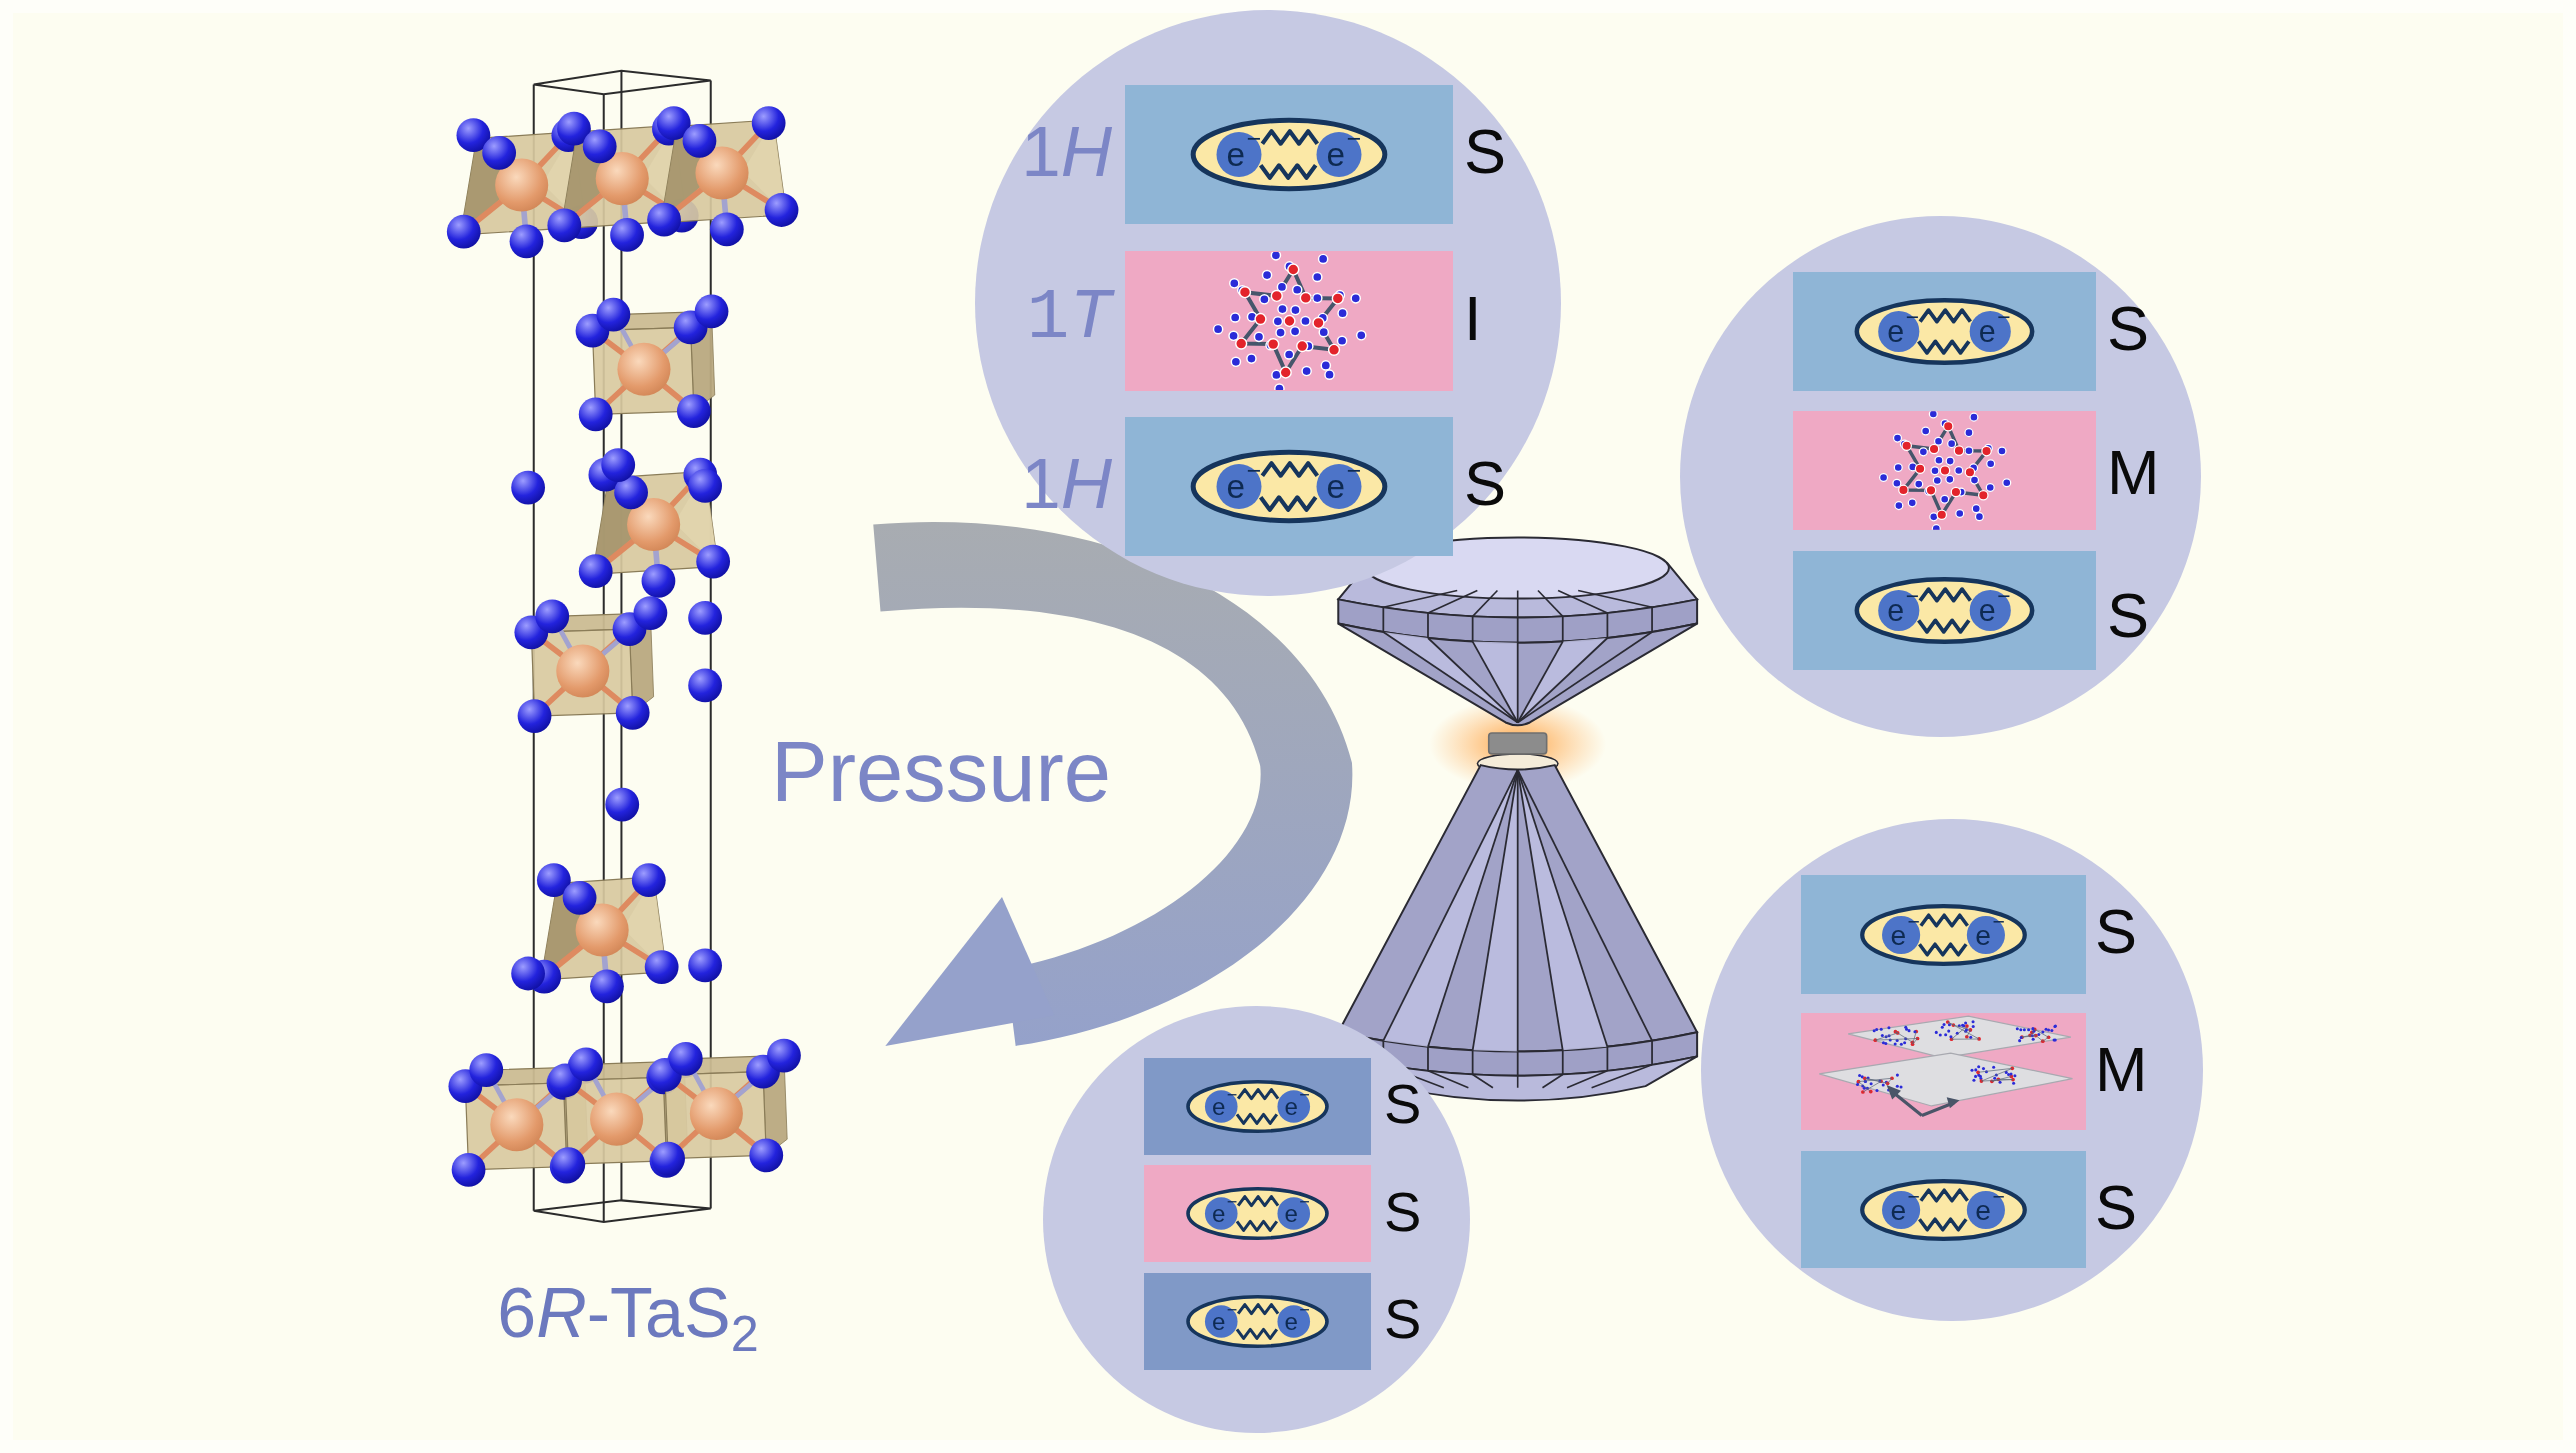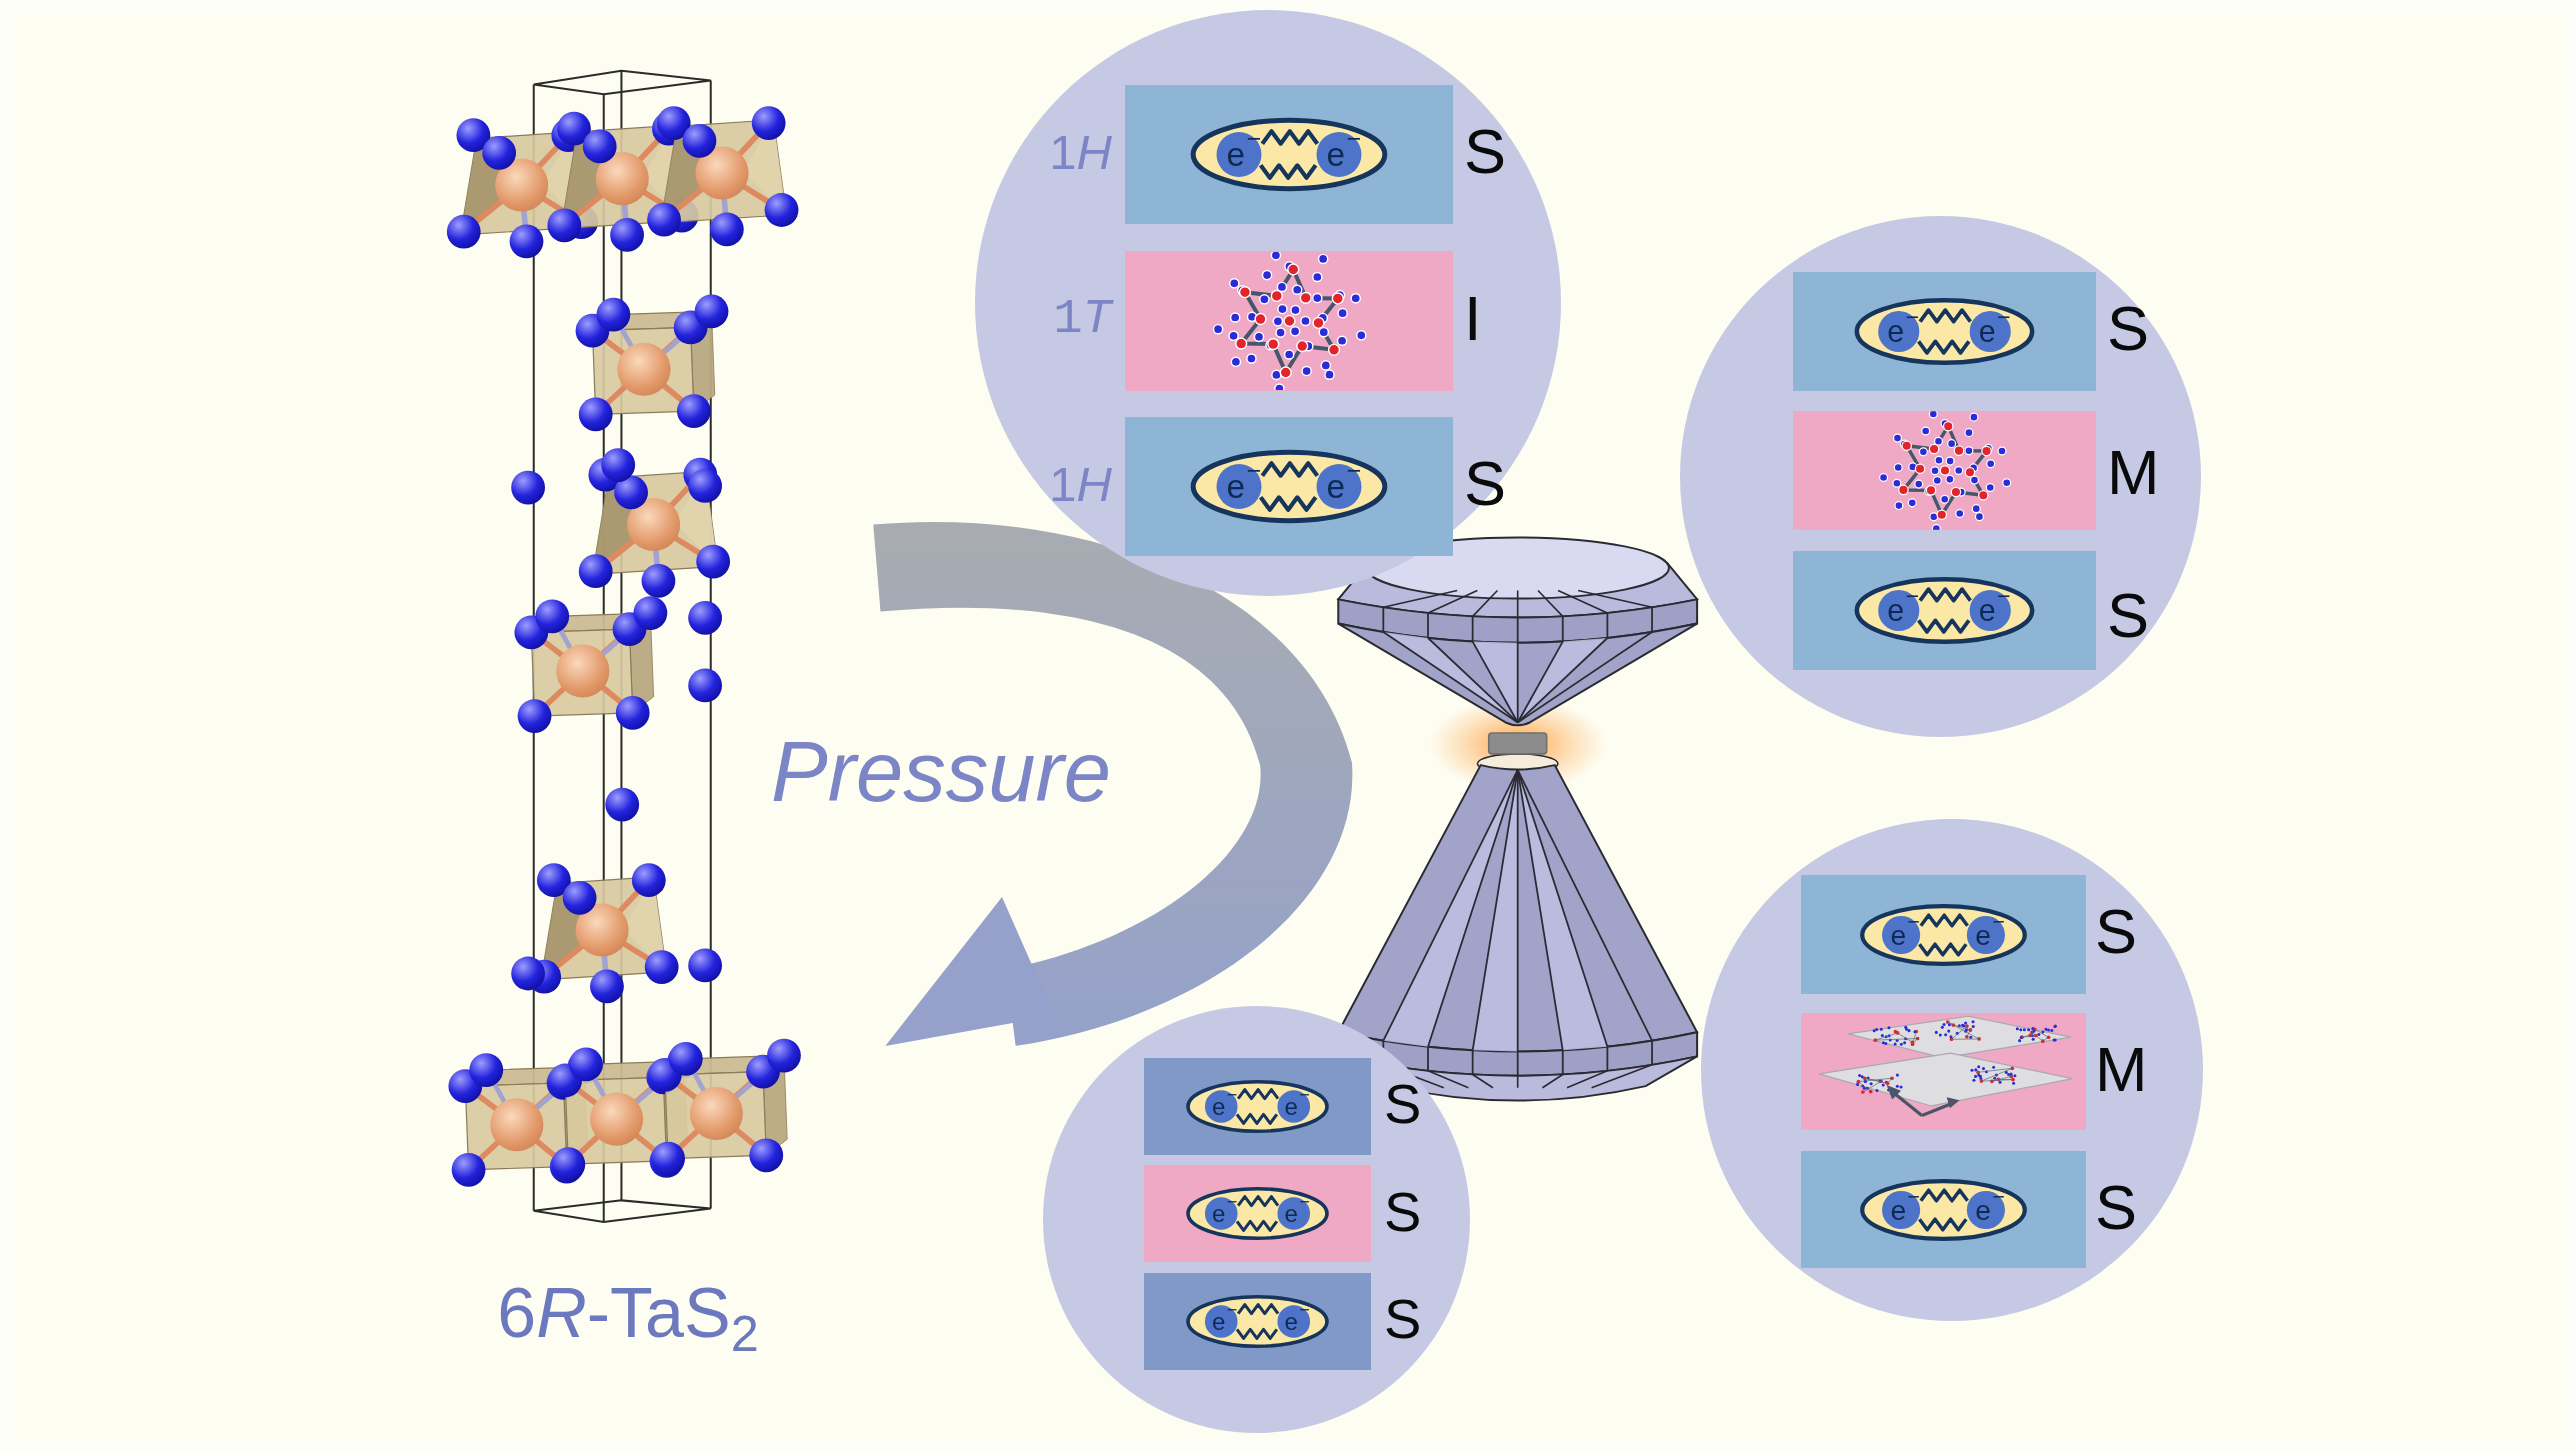--- a/index.html
+++ b/index.html
@@ -6,24 +6,24 @@
   #stage{position:relative;width:2576px;height:1453px;background:#FDFDF1;overflow:hidden;
          font-family:"Liberation Sans",sans-serif;box-shadow:inset 0 0 0 13px rgba(255,255,255,.55);}
   #art{position:absolute;left:0;top:0;}
   .circle{position:absolute;border-radius:50%;background:#C6C9E3;}
   .bar{position:absolute;display:flex;align-items:center;justify-content:center;}
   .bar-blue{background:#8FB5D6;}
   .bar-blue-dark{background:#8099C7;}
   .bar-pink{background:#EFA9C4;}
   .state{position:absolute;color:#0A0A0A;font-size:63px;line-height:1;transform:translateY(-54%);}
   .state.sm{font-size:56px;}
-  .phase{position:absolute;color:#7C86C6;font-size:49px;line-height:1;text-align:right;transform:translateY(-54%);}
+  .phase{position:absolute;color:#7C86C6;font-size:71px;line-height:1;text-align:right;transform:translateY(-54%);}
   .it{font-style:italic;}
   #pressure{position:absolute;left:771px;top:729px;width:378px;color:#7C86C6;font-size:85px;
-            font-style:italic;line-height:1;}
+            line-height:1;}
   #formula{position:absolute;left:427px;top:1278px;width:402px;text-align:center;color:#6C79BE;
            font-size:70px;line-height:1;}
   #formula .sub{font-size:0.72em;vertical-align:-0.28em;}
   svg text{font-family:"Liberation Sans",sans-serif;}
 </style>
 </head>
 <body>
 
 <div id="stage">
 

